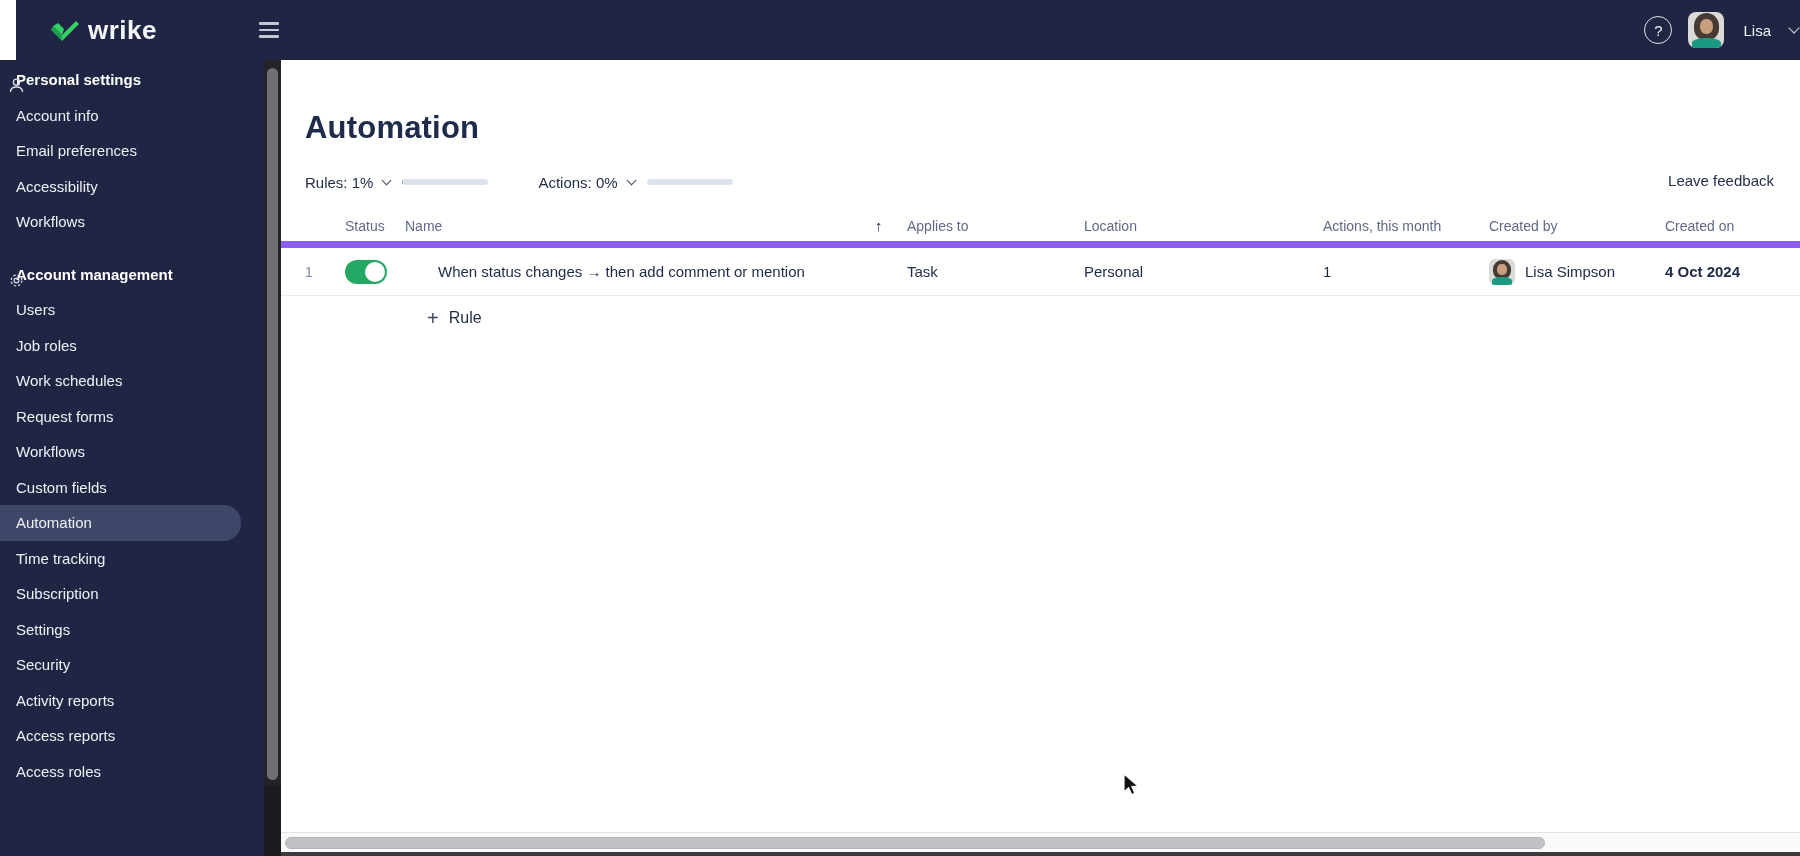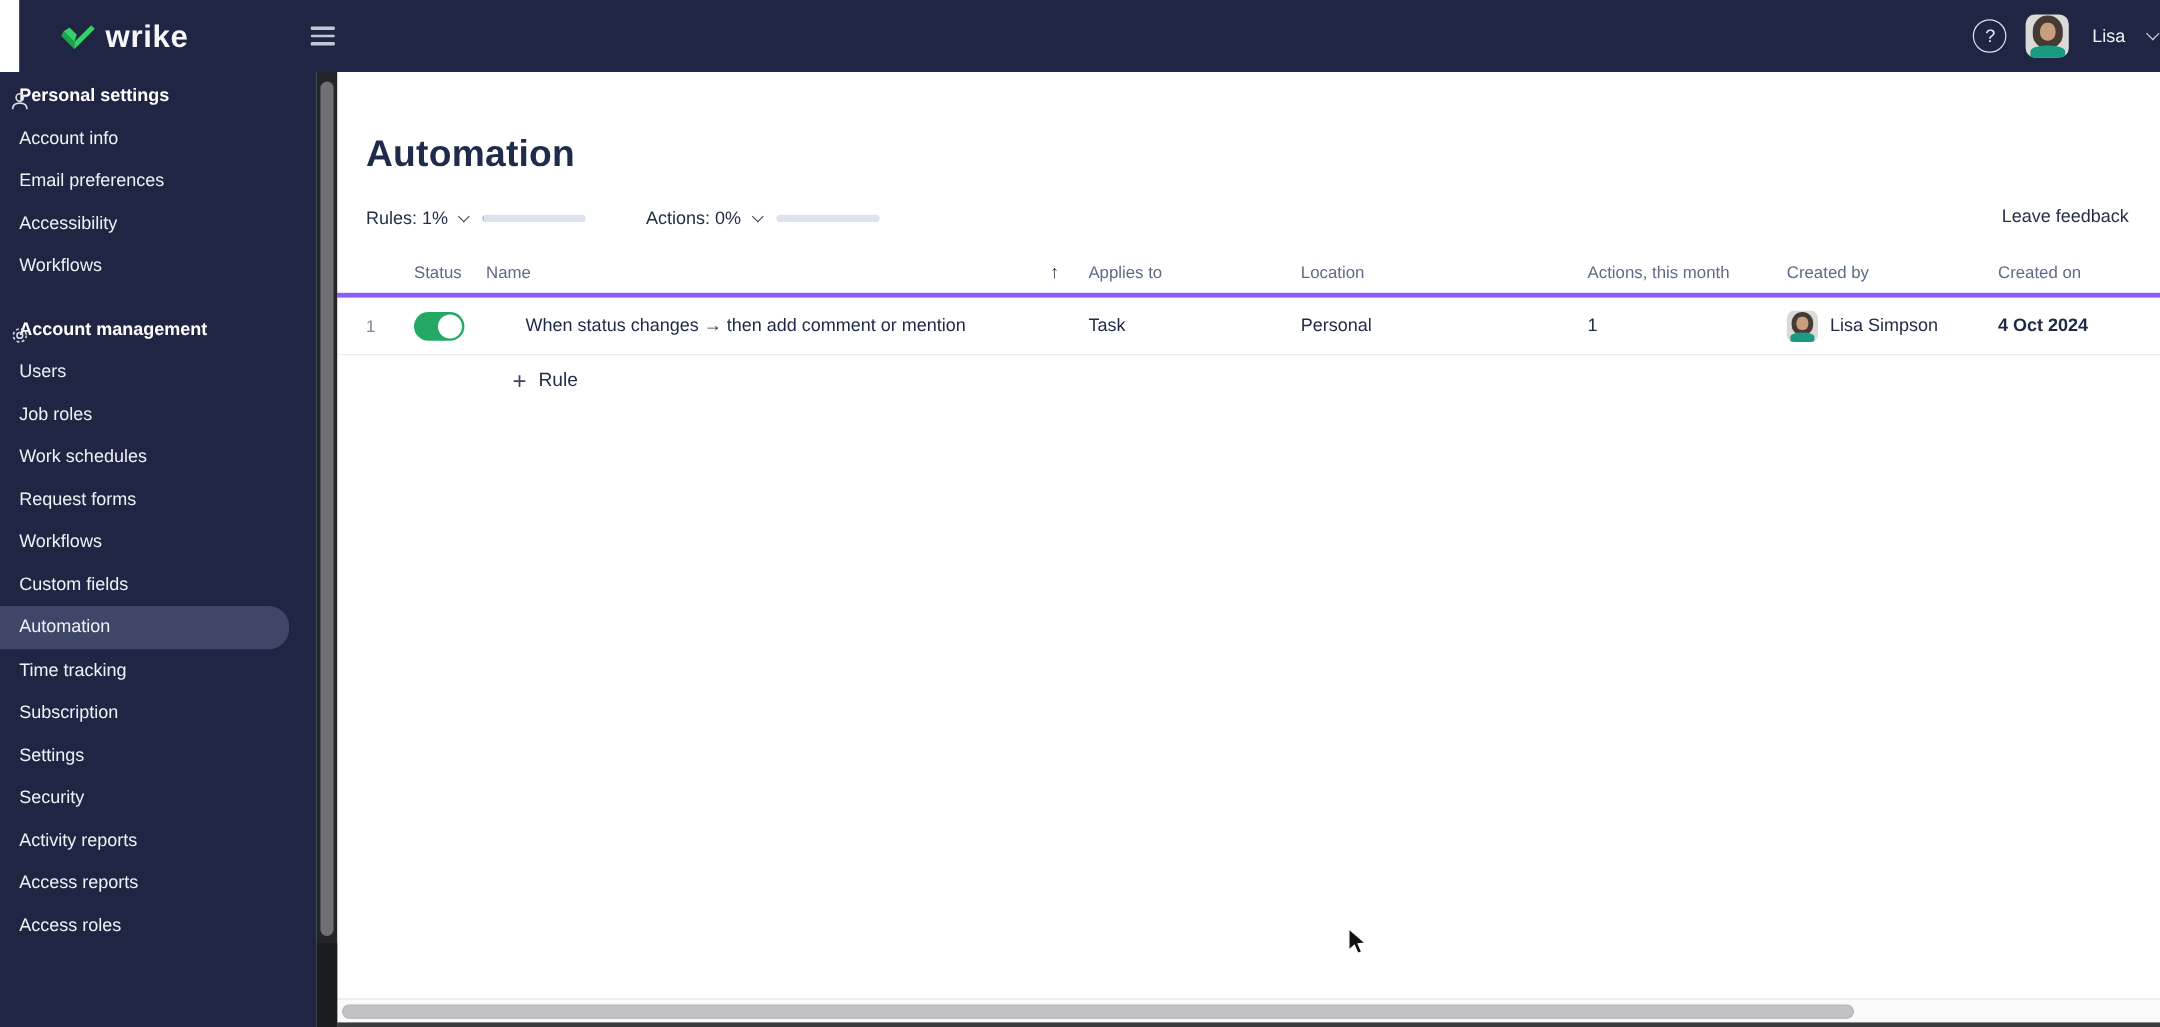--- a/index.html
+++ b/index.html
@@ -65,21 +65,21 @@
     border-bottom:1.6px solid #414b64; transform:rotate(45deg); margin-top:-3px; }
   .progress-pill { width:86px; height:6px; border-radius:3px; background:#dde3ee;
     margin-left:12px; overflow:hidden; }
   .progress-fill { height:100%; background:#9aa7c0; }
   .stat-spacer { width:50px; }
   .feedback-link { position:absolute; right:26px; top:112px; font-size:15px;
     color:#232f49; cursor:pointer; }
 
   
   .tbl-header { position:absolute; left:0; top:150px; width:1519px; height:38px;
-    border-bottom:4px solid #8b5cf6; font-size:14px; color:#5e6a87; }
+    border-bottom:7px solid #8b5cf6; font-size:14px; color:#5e6a87; }
   .tbl-header .cell, .tbl-row .cell { position:absolute; top:0; height:100%;
     display:flex; align-items:center; white-space:nowrap; }
   .c-status { left:64px; }  .c-name { left:124px;text-align:right; }
   .c-sort { left:594px; color:#232f49; font-size:15px; }
   .c-applies { left:626px; } .c-location { left:803px; }
   .c-actions { left:1042px; } .c-createdby { left:1208px; } .c-createdon { left:1384px; }
 
   .tbl-row { position:absolute; left:0; top:188px; width:1519px; height:48px;
     border-bottom:1px solid #e9ecf2; font-size:15px; color:#1d2945; cursor:pointer; }
   .row-index { left:24px; color:#7a849e; font-size:14px; }

